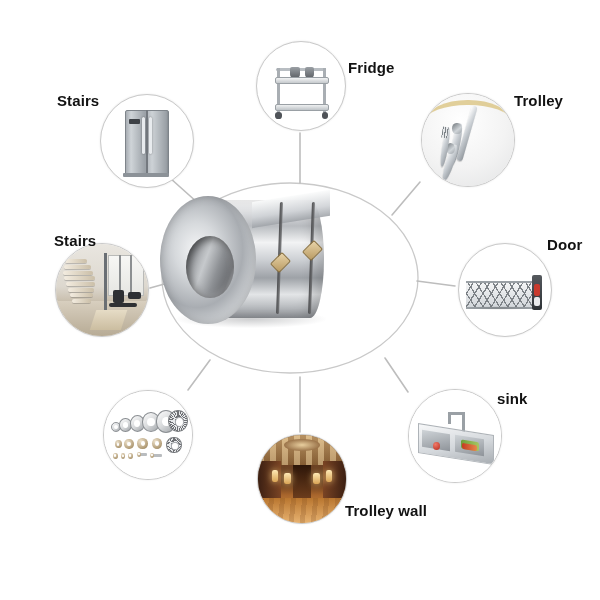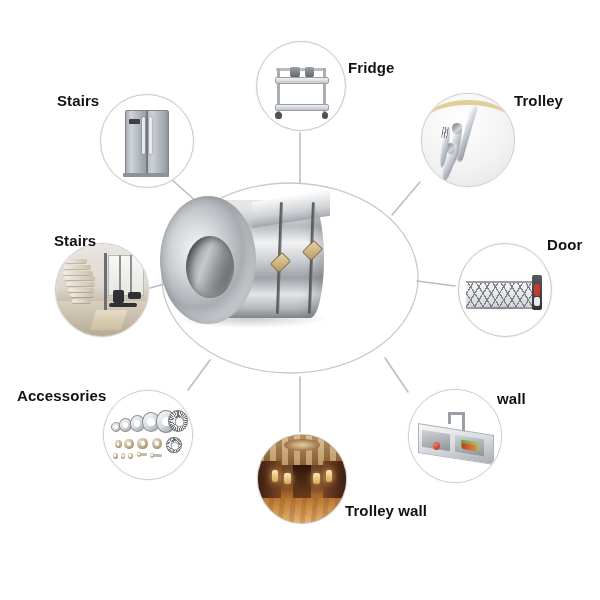--- a/index.html
+++ b/index.html
@@ -326,21 +326,21 @@
       <div class="sk-tapArm"></div>
       <div class="sk-tapCol"></div>
       <div class="sk-deck"></div>
       <div class="sk-basinA"></div>
       <div class="sk-basinB"></div>
       <div class="sk-veg"></div>
       <div class="sk-veg2"></div>
       <div class="sk-tom"></div>
     </div>
   </div>
-  <div class="label" style="left:497px;top:390px;">wall</div>
+  <div class="label" style="left:497px;top:390px;">sink</div>
 
   <div class="node" style="left:257px;top:434px;width:88px;height:88px;">
     <div class="art">
       <div class="cw-bg"></div>
       <div class="cw-ceiling"></div>
       <div class="cw-medal"></div>
       <div class="cw-wallL"></div>
       <div class="cw-wallR"></div>
       <div class="cw-end"></div>
       <div class="cw-lamp" style="left:16%;top:40%;"></div>
@@ -368,21 +368,20 @@
       <div class="ac-gear" style="left:71%;top:52%;width:15%;height:16%;"></div>
       <div class="ac-nut" style="left:10%;top:70%;width:6%;height:7%;"></div>
       <div class="ac-nut" style="left:19%;top:71%;width:5%;height:6%;"></div>
       <div class="ac-nut" style="left:27%;top:70%;width:6%;height:7%;"></div>
       <div class="ac-bolt" style="left:39%;top:71%;width:10%;height:3%;"></div>
       <div class="ac-bolt" style="left:54%;top:72%;width:12%;height:3%;"></div>
       <div class="ac-nut" style="left:37%;top:69%;width:5%;height:6%;"></div>
       <div class="ac-nut" style="left:52%;top:70%;width:5%;height:6%;"></div>
     </div>
   </div>
-  <div class="label" style="left:17px;top:387px;">Accessories</div>
 
   <div class="node" style="left:55px;top:243px;width:92px;height:92px;">
     <div class="art">
       <div class="st-bg"></div>
       <div class="st-floor"></div>
       <div class="st-win"></div>
       <div class="st-mul" style="left:68%;"></div>
       <div class="st-mul" style="left:80%;"></div>
       <div class="st-post"></div>
       <div class="st-spiral">

